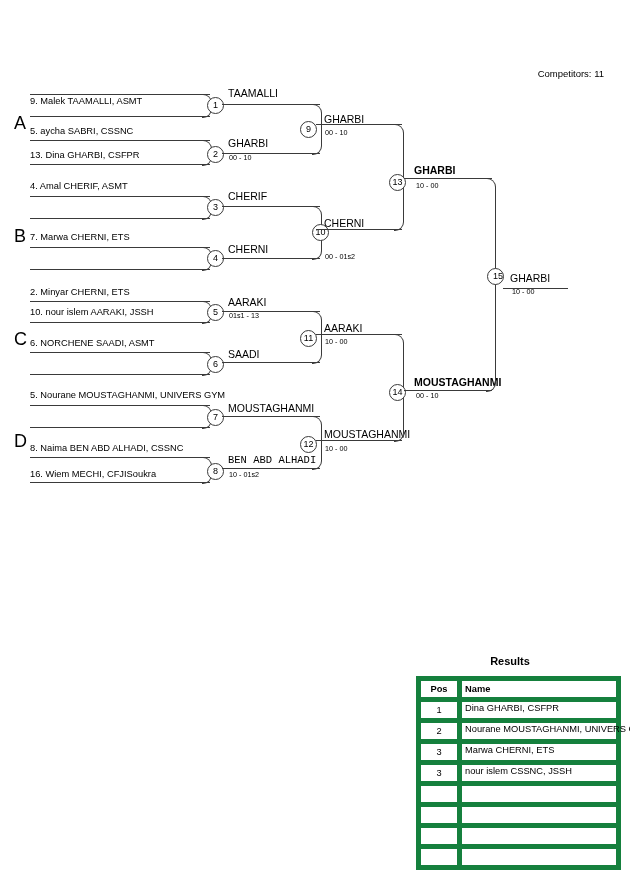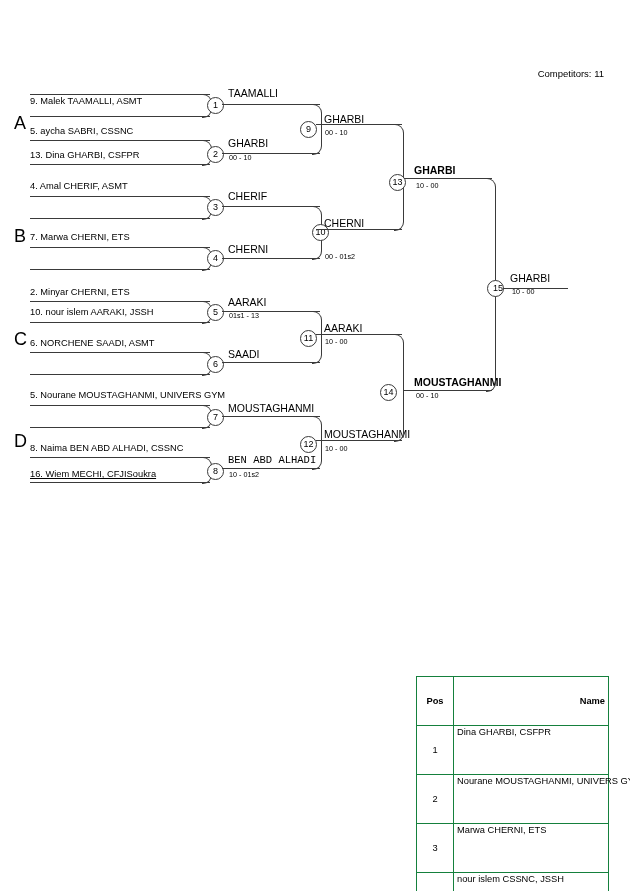--- a/index.html
+++ b/index.html
@@ -107,31 +107,31 @@
   }
   table.results {
     position: absolute;
     left: 416px;
     top: 676px;
     border-collapse: collapse;
     font-size: 9.3px;
     background: #fff;
   }
   table.results td, table.results th {
-    border: 1px solid #15803d;
+    border: 5px solid #15803d;
     height: 16px;
-    padding: 16px 3px;
+    padding: 0 3px;
     font-weight: normal;
     overflow: visible;
     white-space: nowrap;
   }
   table.results th { font-weight: bold; }
   .col-pos { width: 30px; text-align: center; }
   .col-name { width: 148px; text-align: left; }
-  th.col-name { text-align: right; }
+  th.col-name { text-align: left; }
   td.col-name { position: relative; }
   td.col-name span {
     position: absolute;
     left: 3px;
     top: 1px;
     white-space: nowrap;
   }
   tr.empty td { height: 16px; }
 </style>
 </head>
@@ -194,21 +194,21 @@
 
   <div class="player" style="left:30px; top:390px;">5. Nourane MOUSTAGHANMI, UNIVERS GYM</div>
   <div class="seg hline" style="left:30px; top:405px; width:180px;"></div>
   <div class="seg hline" style="left:30px; top:427px; width:180px;"></div>
   <div class="cap" style="left:202px; top:405px; width:9px; height:22px;"></div>
   <div class="circle" style="left:207px; top:409px;">7</div>
   <div class="winner" style="left:228px; top:402px;">MOUSTAGHANMI</div>
 
   <div class="player" style="left:30px; top:443px;">8. Naima BEN ABD ALHADI, CSSNC</div>
   <div class="seg hline" style="left:30px; top:457px; width:180px;"></div>
-  <div class="player" style="left:30px; top:469px;text-decoration:underline;">16. Wiem MECHI, CFJISoukra</div>
+  <div class="player" style="left:30px; top:469px;">16. Wiem MECHI, CFJISoukra</div>
   <div class="seg hline" style="left:30px; top:482px; width:180px;"></div>
   <div class="cap" style="left:202px; top:457px; width:9px; height:25px;"></div>
   <div class="circle" style="left:207px; top:463px;">8</div>
   <div class="winner" style="left:228px; top:454px;font-family:Liberation Mono, monospace;">BEN ABD ALHADI</div>
   <div class="score" style="left:229px; top:470px;">10 - 01s2</div>
 
   <div class="seg hline" style="left:222px; top:104px; width:98px;"></div>
   <div class="seg hline" style="left:222px; top:153px; width:98px;"></div>
   <div class="cap" style="left:312px; top:104px; width:9px; height:49px;"></div>
   <div class="circle" style="left:300px; top:121px;">9</div>
@@ -239,32 +239,33 @@
   <div class="seg hline" style="left:316px; top:124px; width:86px;"></div>
   <div class="seg hline" style="left:316px; top:229px; width:86px;"></div>
   <div class="cap" style="left:394px; top:124px; width:9px; height:105px;"></div>
   <div class="circle" style="left:389px; top:174px;">13</div>
   <div class="winner bold" style="left:414px; top:164px;">GHARBI</div>
   <div class="score" style="left:416px; top:181px;">10 - 00</div>
 
   <div class="seg hline" style="left:316px; top:334px; width:86px;"></div>
   <div class="seg hline" style="left:316px; top:440px; width:86px;"></div>
   <div class="cap" style="left:394px; top:334px; width:9px; height:106px;"></div>
-  <div class="circle" style="left:380px; top:384px;">14</div>
+  <div class="circle" style="left:389px; top:384px;">14</div>
   <div class="winner bold" style="left:414px; top:376px;">MOUSTAGHANMI</div>
   <div class="score" style="left:416px; top:391px;">00 - 10</div>
 
   <div class="seg hline" style="left:404px; top:178px; width:88px;"></div>
   <div class="seg hline" style="left:404px; top:390px; width:88px;"></div>
   <div class="cap" style="left:486px; top:178px; width:9px; height:212px;"></div>
-  <div class="circle" style="left:487px; top:280px;text-align:right;">15</div>
+  <div class="circle" style="left:487px; top:268px;text-align:right;">15</div>
   <div class="winner" style="left:510px; top:272px;">GHARBI</div>
   <div class="score" style="left:512px; top:287px;">10 - 00</div>
   <div class="seg hline" style="left:503px; top:288px; width:65px;"></div>
 
+  <div class="results-title">Results</div>
   <table class="results">
     <thead>
       <tr>
         <th class="col-pos">Pos</th>
         <th class="col-name">Name</th>
       </tr>
     </thead>
     <tbody>
       <tr>
         <td class="col-pos">1</td>

